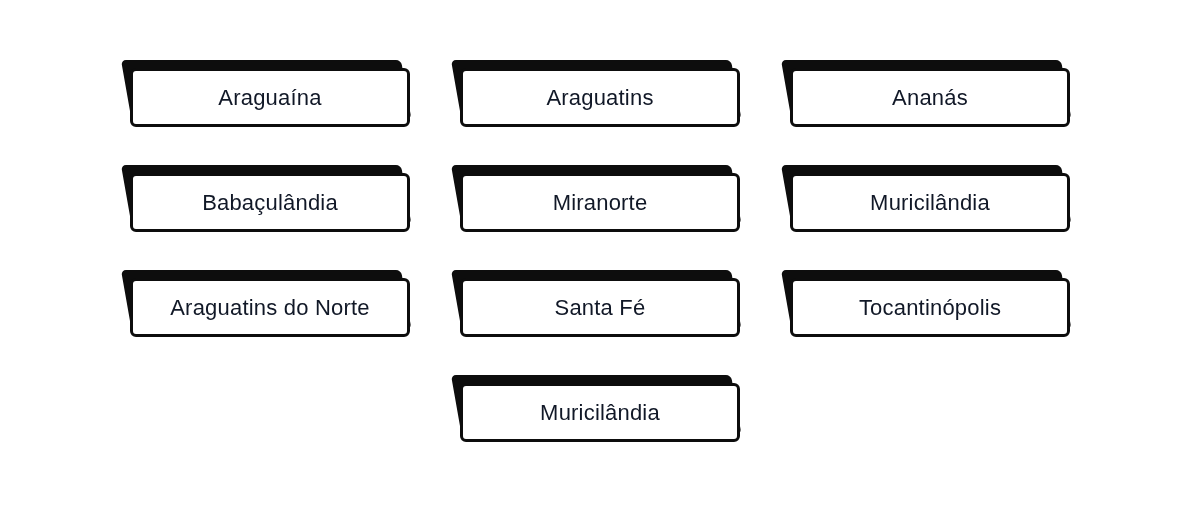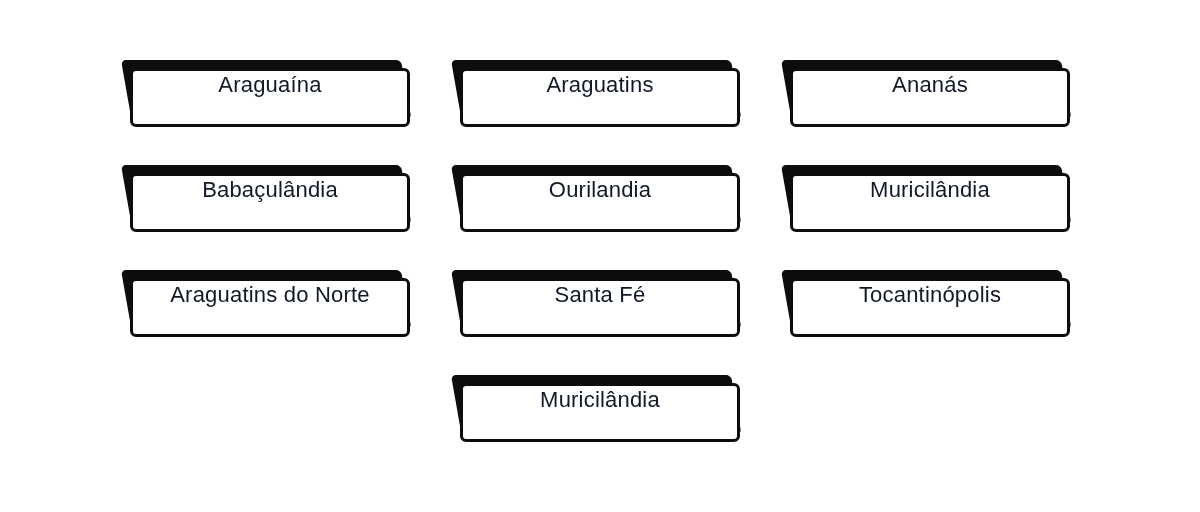--- a/index.html
+++ b/index.html
@@ -24,20 +24,21 @@
   }
   .city-btn {
     position: relative;            
     box-sizing: border-box;
     width: 280px;
     height: 59px;
     background: #ffffff;
     border: 3px solid #0d0d0d;
     border-radius: 6px;
     display: flex;
+    align-items: center;
     justify-content: center;
     font-size: 22px;
     font-weight: 500;
     letter-spacing: 0.2px;
     color: #111827;
     cursor: pointer;
     user-select: none;
   }
   .city-btn::before {
     content: "";
@@ -63,21 +64,21 @@
   <button class="city-btn">
     <span class="label">Araguatins</span>
   </button>
   <button class="city-btn">
     <span class="label">Ananás</span>
   </button>
   <button class="city-btn">
     <span class="label">Babaçulândia</span>
   </button>
   <button class="city-btn">
-    <span class="label">Ourilandia</span>
+    <span class="label">Miranorte</span>
   </button>
   <button class="city-btn">
     <span class="label">Muricilândia</span>
   </button>
   <button class="city-btn">
     <span class="label">Araguatins do Norte</span>
   </button>
   <button class="city-btn">
     <span class="label">Santa Fé</span>
   </button>

